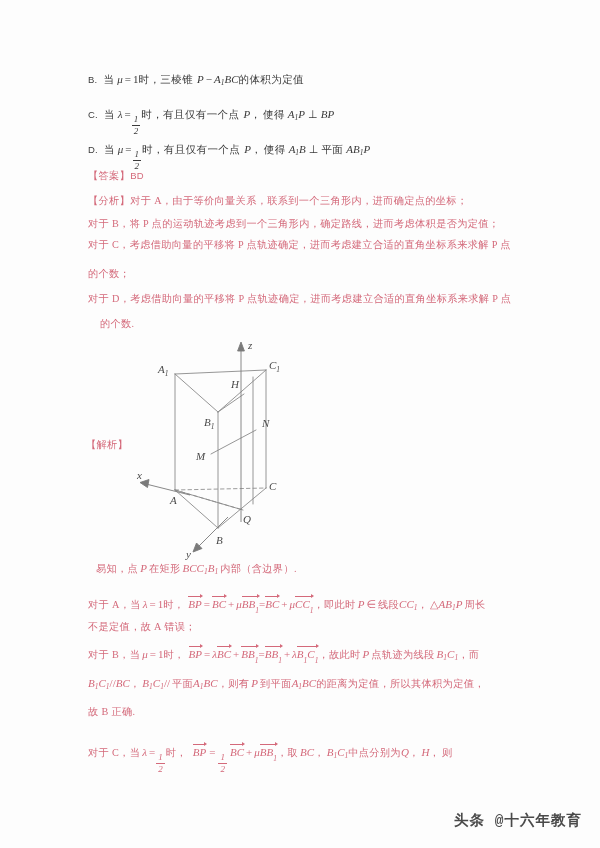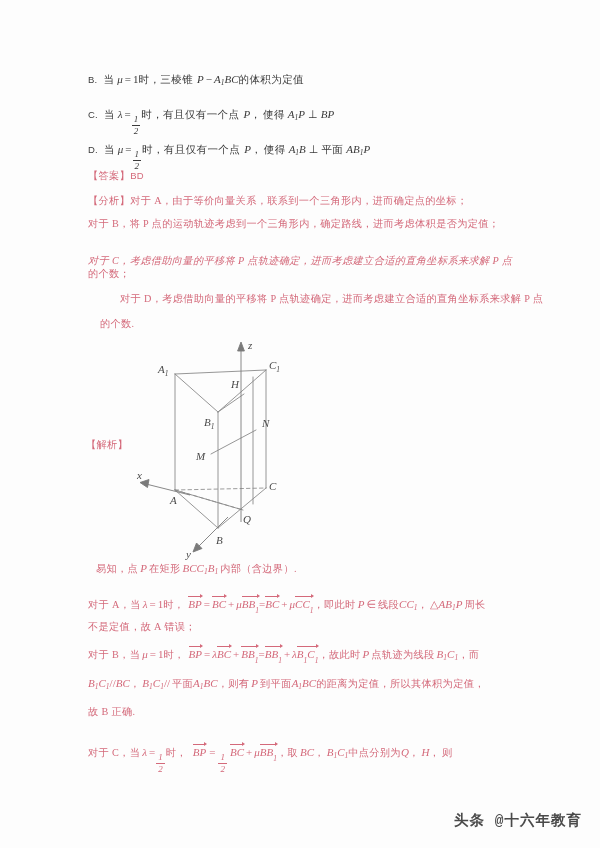--- a/index.html
+++ b/index.html
@@ -233,23 +233,23 @@
   <div class="row" style="left:88px; top:169px;">
     <span class="cn-red">【答案】</span>
     <span class="opt-label red" style="font-size:9.5px;">BD</span>
   </div>
 
   <div class="row" style="left:88px; top:194px;">
     <span class="cn-red">【分析】</span>
     <span class="cn-red">对于 A，由于等价向量关系，联系到一个三角形内，进而确定点的坐标；</span>
   </div>
   <div class="line cn-red" style="left:88px; top:219px;">对于 B，将 P 点的运动轨迹考虑到一个三角形内，确定路线，进而考虑体积是否为定值；</div>
-  <div class="line cn-red" style="left:88px; top:256px;font-style:italic;">对于 C，考虑借助向量的平移将 P 点轨迹确定，进而考虑建立合适的直角坐标系来求解 P 点</div>
+  <div class="line cn-red" style="left:88px; top:240px;">对于 C，考虑借助向量的平移将 P 点轨迹确定，进而考虑建立合适的直角坐标系来求解 P 点</div>
   <div class="line cn-red" style="left:88px; top:269px;">的个数；</div>
-  <div class="line cn-red" style="left:88px; top:294px;margin-left:32px;">对于 D，考虑借助向量的平移将 P 点轨迹确定，进而考虑建立合适的直角坐标系来求解 P 点</div>
+  <div class="line cn-red" style="left:88px; top:294px;">对于 D，考虑借助向量的平移将 P 点轨迹确定，进而考虑建立合适的直角坐标系来求解 P 点</div>
   <div class="line cn-red" style="left:88px; top:319px;padding-left:12px;">的个数.</div>
 
   <div class="line cn-red" style="left:86px; top:440px;">【解析】</div>
 
   <div class="diagram">
     <svg width="250" height="228" viewBox="0 0 250 228" xmlns="http://www.w3.org/2000/svg">
       <g stroke="#8a8a8a" stroke-width="0.9" fill="none" stroke-linecap="round">
 
         <path d="M 47,42 L 138,38"></path>
         <path d="M 47,42 L 90,80"></path>

